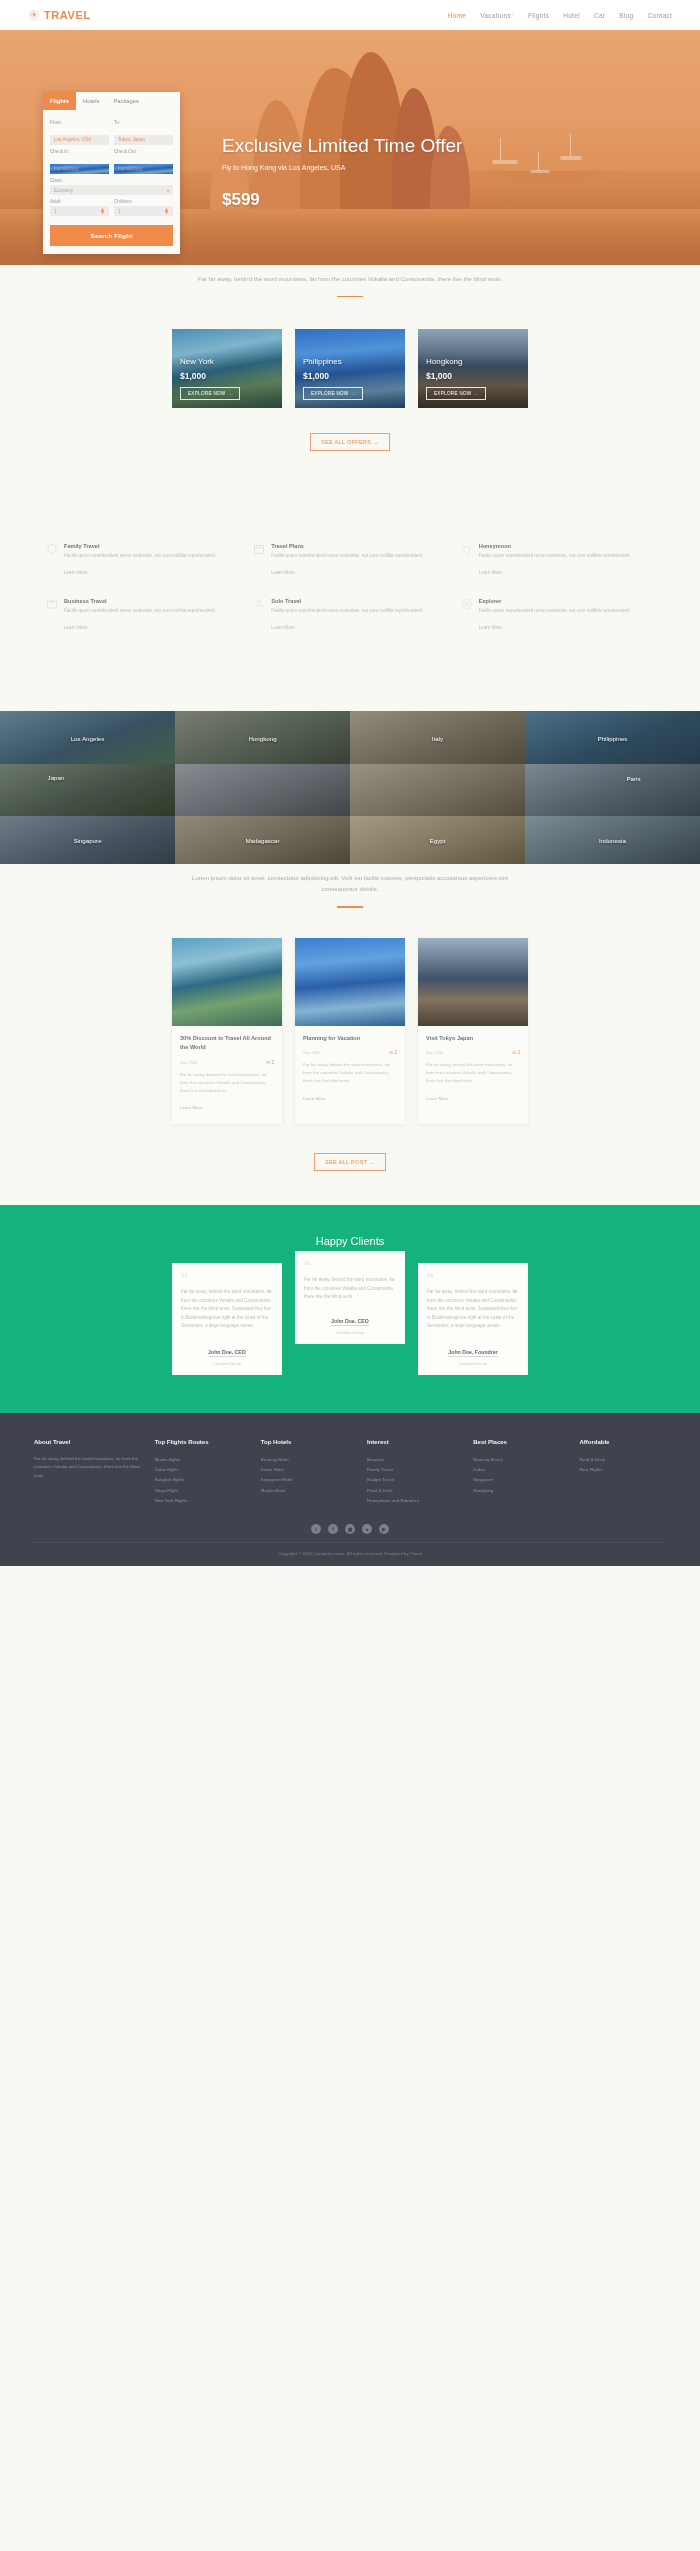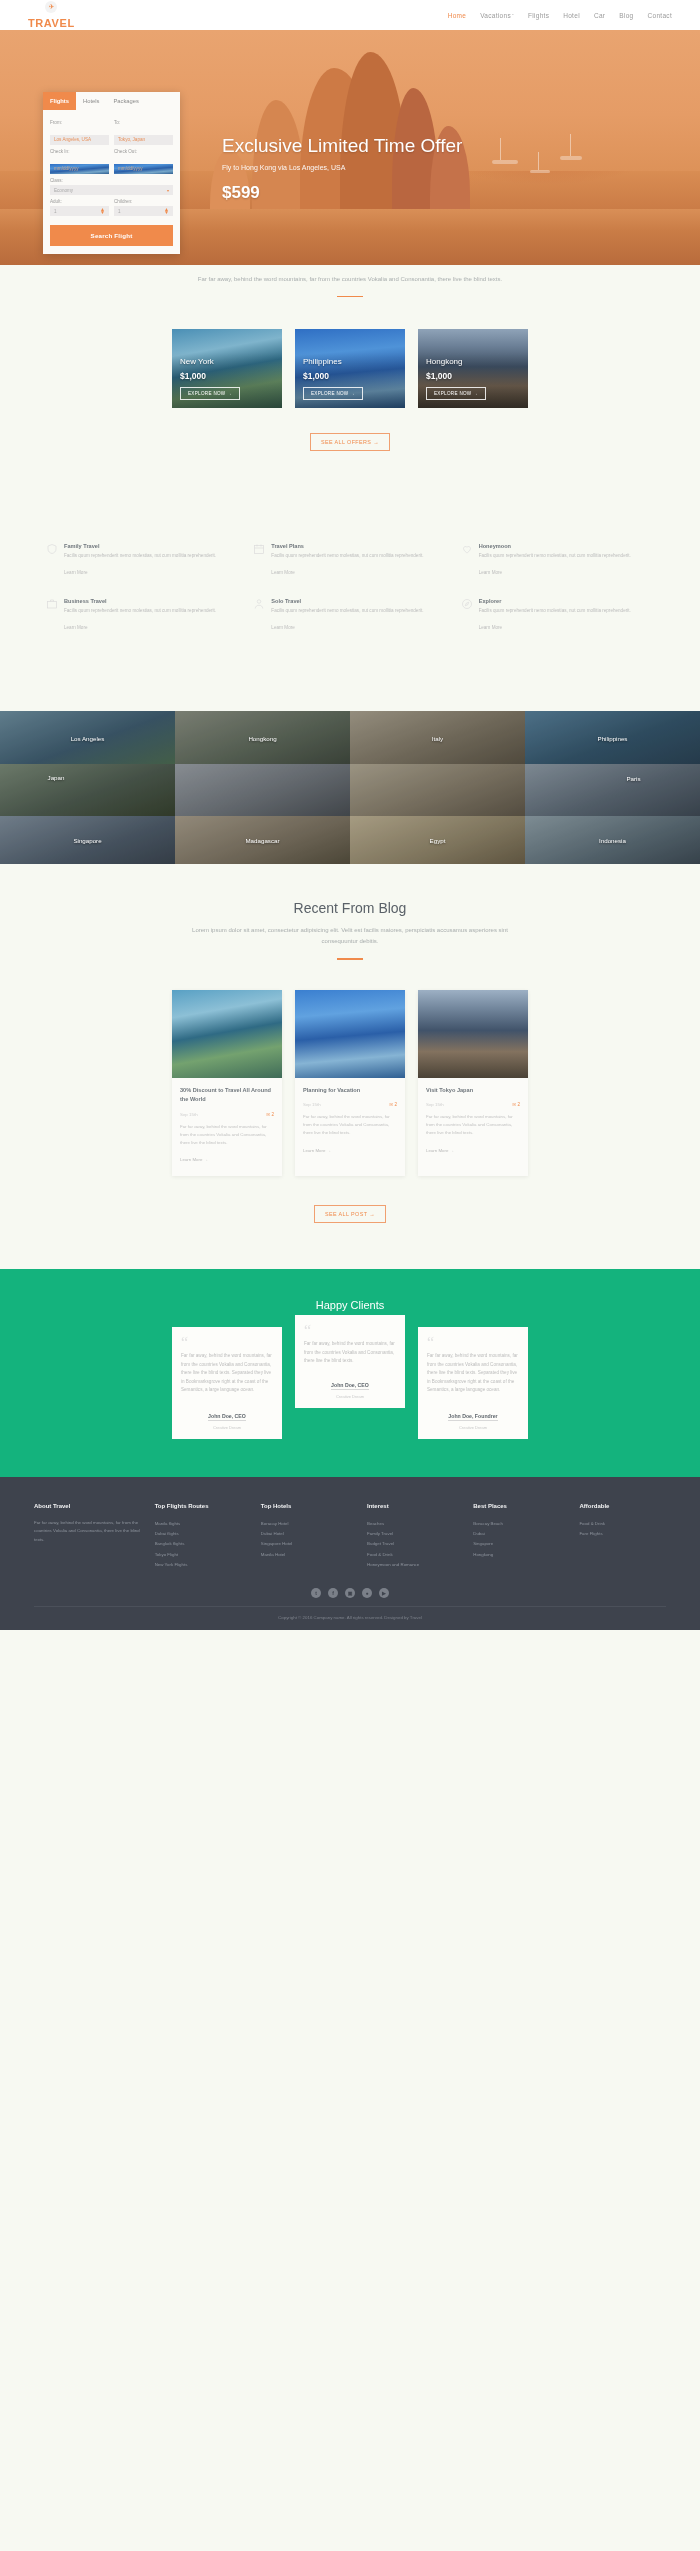--- a/index.html
+++ b/index.html
@@ -6,21 +6,21 @@
   body {
     width:700px; height:2551px;
     font-family:"Liberation Sans", sans-serif;
     background:#f7f9f2; color:#555; overflow:hidden;
   }
   .wrap { width:700px; position:relative; }
 
   
   .nav { height:30px; background:#ffffff; display:flex; align-items:center;
          padding:0 28px; justify-content:space-between; }
-  .brand { display:flex; align-items:center; gap:4px;flex-direction:column; }
+  .brand { display:flex; align-items:center; gap:4px; }
   .brand-icon { width:12px; height:12px; border-radius:50%; background:#f3f3f3;
      color:#f08a4b; font-size:7px; display:flex; align-items:center; justify-content:center; }
   .brand-text { color:#f08a4b; font-size:11px; letter-spacing:.6px; font-weight:600; }
   .navlinks { display:flex; gap:14px; align-items:center; }
   .navlinks a { font-size:6.5px; color:#9a9a9a; text-decoration:none; letter-spacing:.3px; }
   .navlinks a.active { color:#f08a4b; }
   .caret { font-size:5px; color:#b5b5b5; margin-left:1px; }
 
   
   .hero { height:235px; position:relative; overflow:hidden;
@@ -46,21 +46,21 @@
   .b3 { left:560px; top:126px; width:22px; height:4px; border-radius:2px; }
   .mast { position:absolute; width:1px; background:rgba(255,255,255,.45); }
   .m1 { left:500px; top:108px; height:22px; }
   .m2 { left:538px; top:122px; height:18px; }
   .m3 { left:570px; top:104px; height:22px; }
 
   .hero-copy { position:absolute; left:222px; top:105px; width:280px; z-index:4; }
   .hero-copy h1 { color:#fff; font-size:19px; line-height:1.18; font-weight:400;
      text-shadow:0 1px 2px rgba(0,0,0,.18); }
   .hero-copy p { color:#fff; font-size:7px; margin-top:7px; opacity:.95; }
-  .hero-price { color:#fff; font-size:17px; font-weight:700; margin-top:12px;
+  .hero-price { color:#fff; font-size:17px; font-weight:700; margin-top:19px;
      text-shadow:0 1px 2px rgba(0,0,0,.2); }
 
   
   .book { position:absolute; left:43px; top:62px; width:137px; background:#fbfaf7;
      z-index:5; box-shadow:0 2px 9px rgba(0,0,0,.18); }
   .book-tabs { display:flex; }
   .book-tabs div { font-size:5.8px; padding:6px 7px; color:#8d8d8d; cursor:pointer; }
   .book-tabs div.on { background:#f08a4b; color:#fff; font-weight:600; }
   .book-body { padding:6px 7px 8px; }
   .frow { display:flex; gap:5px; }
@@ -143,21 +143,21 @@
   .bi3 { background:linear-gradient(180deg,#9db0c4 0%,#74889e 20%,#41536a 46%,#83725f 70%,#4a4236 100%); }
   .bbody { padding:8px 8px 11px; }
   .bbody h5 { font-size:5.6px; color:#6f767c; font-weight:700; line-height:1.7; }
   .bmeta { display:flex; justify-content:space-between; align-items:center; margin-top:7px; }
   .bmeta span { font-size:4.4px; color:#cfcfcf; }
   .bmeta .cm { color:#f08a4b; font-size:4.6px; }
   .bbody p { font-size:4.4px; color:#c3c3c3; line-height:1.85; margin-top:6px; }
   .bbody a { font-size:4.4px; color:#b8b8b8; text-decoration:none; display:inline-block; margin-top:6px; }
 
   
-  .testi { background:#14b37d; padding:30px 0 38px; position:relative;margin-top:12px; }
+  .testi { background:#14b37d; padding:30px 0 38px; position:relative; }
   .testi h3 { text-align:center; color:#fff; font-size:11px; font-weight:400; }
   .tgrid { display:flex; gap:13px; justify-content:center; margin-top:16px;
      align-items:flex-start; }
   .tq { width:110px; background:#fdfdfa; padding:10px 9px 9px; position:relative; }
   .tq.mid { margin-top:-12px; }
   .tq .quote { font-size:16px; color:#e3e3e3; line-height:.7; font-family:"Liberation Serif", serif; }
   .tq p { font-size:4.6px; color:#bdbdbd; line-height:1.85; margin-top:4px; }
   .tname { text-align:center; margin-top:9px; }
   .tname b { font-size:5.2px; color:#5f666c; font-weight:700;
      border-bottom:1px solid #d8d8d8; padding-bottom:1px; }
@@ -420,21 +420,20 @@
       <div class="dv"></div>
         <div class="dn">Egypt</div>
       </div>
     <div class="dtile" style="background:linear-gradient(160deg,#8fa0a8,#5b6c76 60%,#3e4b55)">
       <div class="dv"></div>
         <div class="dn">Indonesia</div>
       </div>
   </div>
 
   <div class="sec">
-    <div class="sec-title">Recent From Blog</div>
     <div class="sec-sub">Lorem ipsum dolor sit amet, consectetur adipisicing elit. Velit est facilis maiores, perspiciatis accusamus asperiores sint consequuntur debitis.</div>
     <div class="divider"></div>
 
     <div class="blog-cards">
       <div class="bcard">
         <div class="bimg bi1"></div>
         <div class="bbody">
           <h5>30% Discount to Travel All Around the World</h5>
           <div class="bmeta">
             <span>Sep 15th</span>

